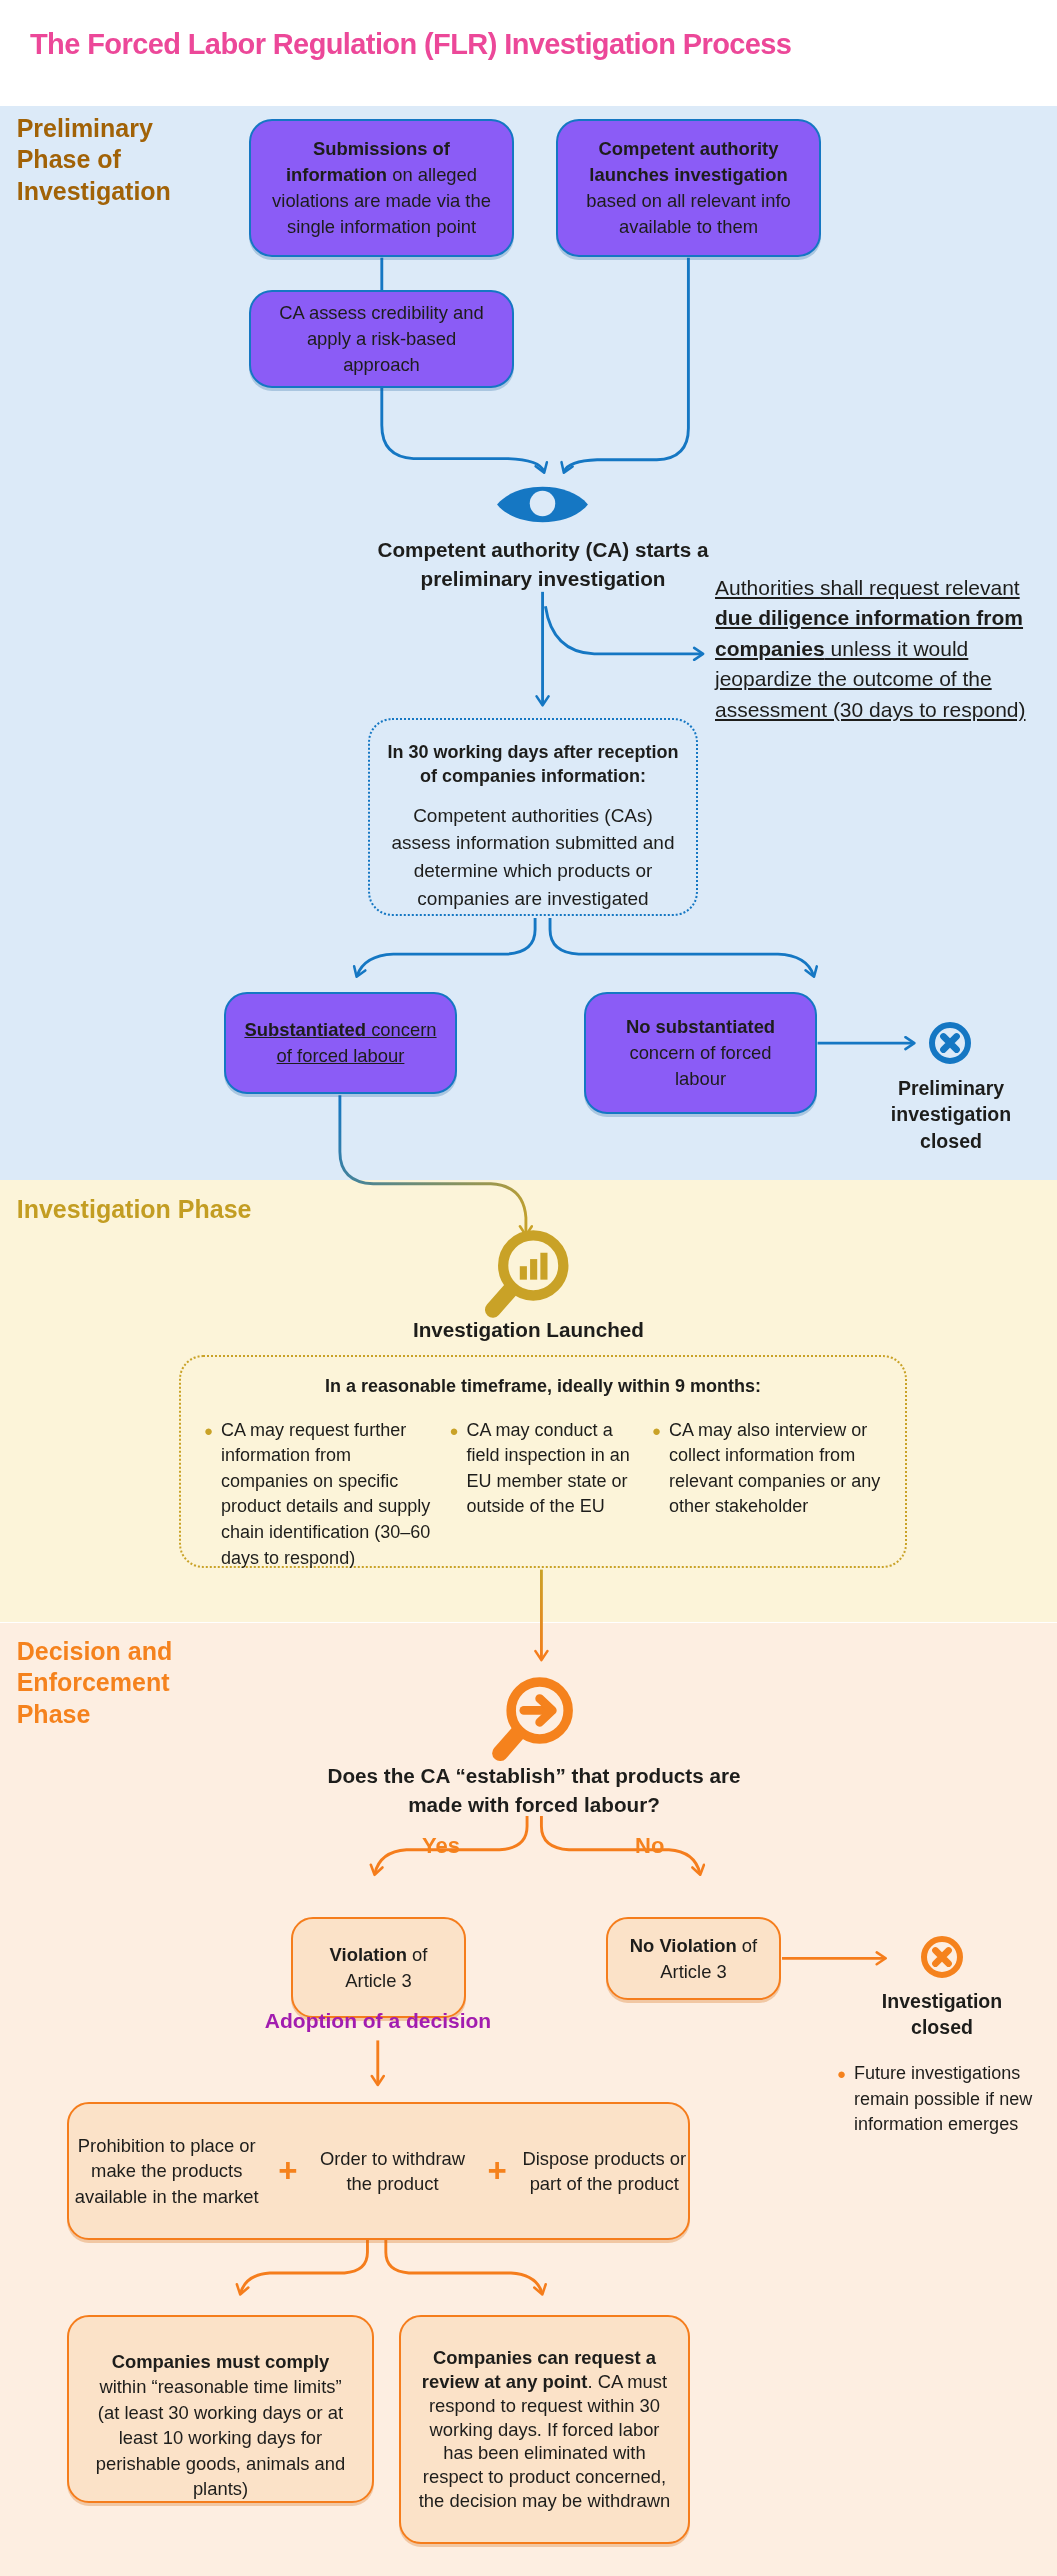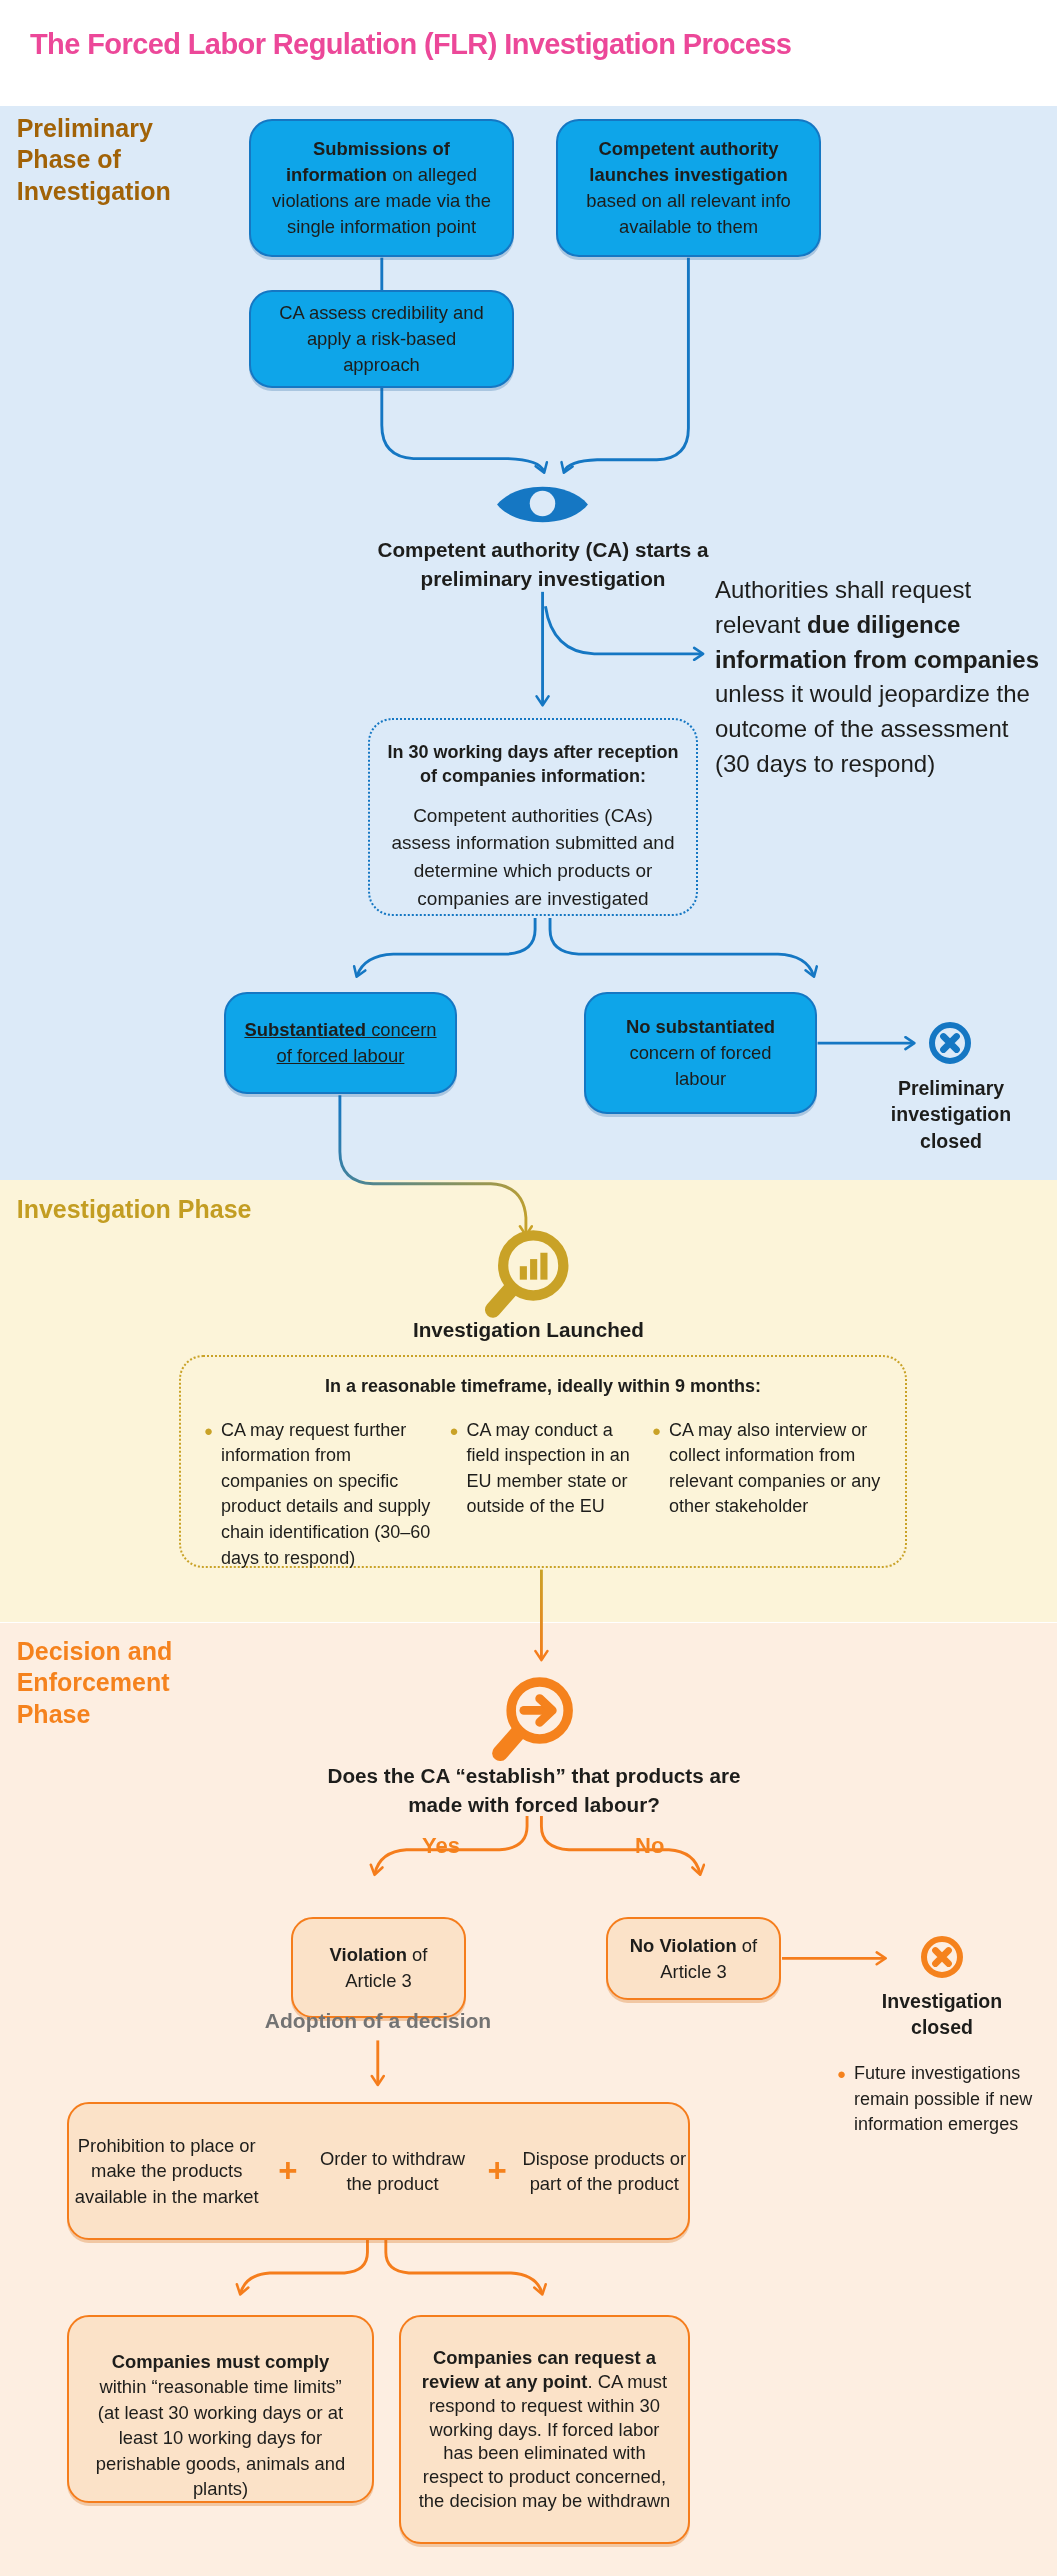--- a/index.html
+++ b/index.html
@@ -10,37 +10,37 @@
   .bg2{top:1180px;height:442px;background:#fcf4d9;}
   .bg3{top:1623px;height:953px;background:#fdeee1;}
   .overlay{position:absolute;left:0;top:0;pointer-events:none;}
   .title{position:absolute;left:30px;top:27.6px;font-size:29px;font-weight:700;color:#ec4899;letter-spacing:-0.6px;white-space:nowrap;}
   .phase-label{position:absolute;font-size:25px;font-weight:700;line-height:1.25;}
   .pl1{left:16.7px;top:113px;width:213px;color:#a16207;}
   .pl2{left:16.7px;top:1194px;width:299px;color:#c39d22;}
   .pl3{left:16.7px;top:1636px;width:230px;color:#f5821d;}
   .bbox,.obox{position:absolute;box-sizing:border-box;display:flex;align-items:center;justify-content:center;
         text-align:center;font-size:18.4px;line-height:1.4;padding:11.5px 18.4px;}
-  .bbox{background:#0ea5e9;border:2.9px solid #1577c3;border-radius:23px;box-shadow:0 2.9px 0 rgba(21,90,150,.25);}
+  .bbox{background:#8b5cf6;border:2.9px solid #1577c3;border-radius:23px;box-shadow:0 2.9px 0 rgba(21,90,150,.25);}
   .obox{background:#fbe2c8;border:2.9px solid #f57d1c;border-radius:22px;box-shadow:0 2.9px 0 rgba(214,110,20,.3);}
   .b{font-weight:700;}
   .caption{position:absolute;text-align:center;font-weight:700;font-size:20.7px;line-height:1.4;}
-  .note{position:absolute;font-size:24px;line-height:1.45;}
+  .note{position:absolute;font-size:21px;line-height:1.45;text-decoration:underline;}
   .dotted{position:absolute;box-sizing:border-box;border-radius:24px;text-align:center;}
   .dotted1{left:368px;top:718px;width:330px;height:198px;border:2.9px dotted #1577c3;padding:19.5px 17px;}
   .dotted2{left:179px;top:1355px;width:728px;height:213px;border:2.9px dotted #c9a227;padding:17px 23px;}
   .dotted .dtitle{font-weight:700;font-size:18px;line-height:1.35;}
   .dotted1 .dbody{font-size:19px;line-height:1.45;margin-top:13.8px;}
   .cols{display:grid;grid-template-columns:227px 184px 230px;justify-content:space-between;margin-top:19.5px;text-align:left;}
   .bullet-item{display:flex;font-size:18px;line-height:1.42;}
   .dot{flex:0 0 auto;margin-right:8px;font-size:15px;line-height:1.7;}
   .dot.gold{color:#c9a227;} .dot.orange{color:#f5821d;}
   .closed-label{position:absolute;text-align:center;font-weight:700;font-size:19.5px;line-height:1.35;}
   .yn{position:absolute;font-size:22px;font-weight:700;color:#f5821d;}
-  .adoption{position:absolute;text-align:center;font-size:21px;font-weight:700;color:#737373;}
+  .adoption{position:absolute;text-align:center;font-size:21px;font-weight:700;color:#a21caf;}
   .measures{left:67px;top:2102px;width:623px;height:138px;padding:11.5px 16px;}
   .measures .inner{display:flex;align-items:center;justify-content:center;}
   .mitem{font-size:18.4px;line-height:1.38;text-align:center;}
   .m1{width:200px;} .m2{width:167px;} .m3{width:172px;}
   .plus{font-size:33px;font-weight:700;color:#f5821d;margin:0 11.5px;line-height:1;}
   .comply{left:67px;top:2315px;width:307px;height:188px;font-size:18.4px;line-height:1.38;align-items:flex-start;padding-top:32px;}
   .review{left:399px;top:2315px;width:291px;height:229px;font-size:18.4px;line-height:1.3;padding:16px 15px;}
   .icon{position:absolute;}
 </style>
 </head>

